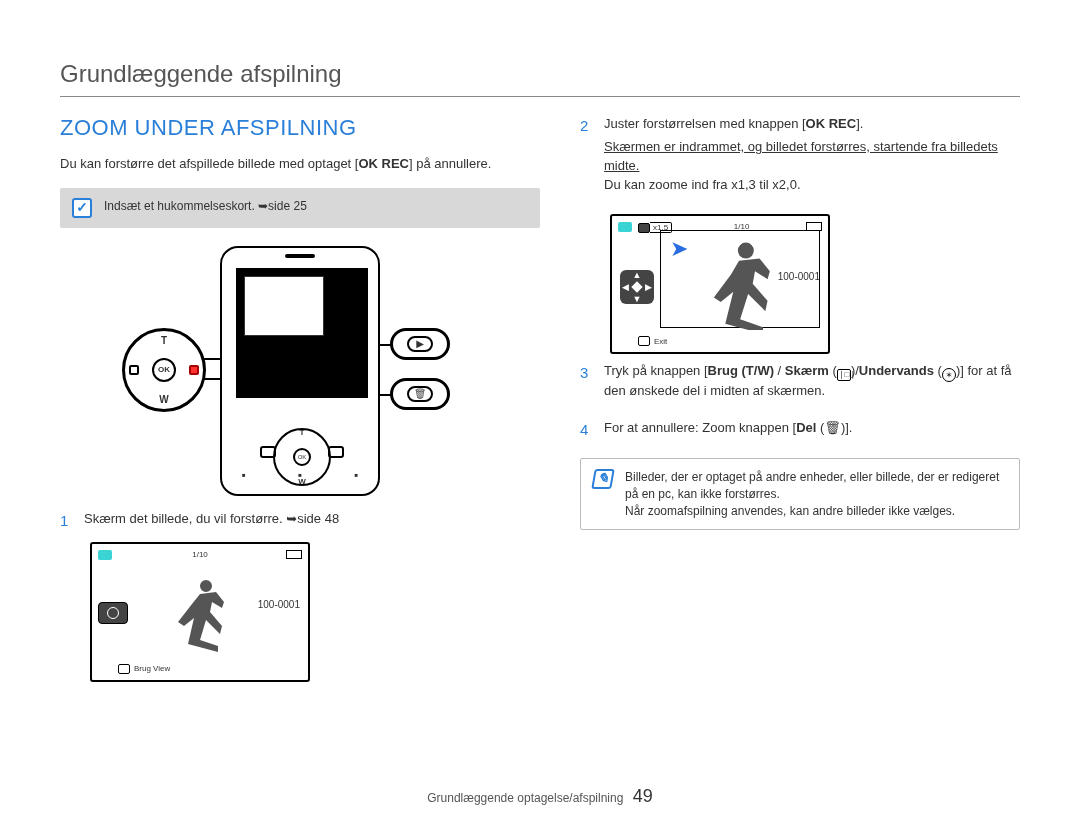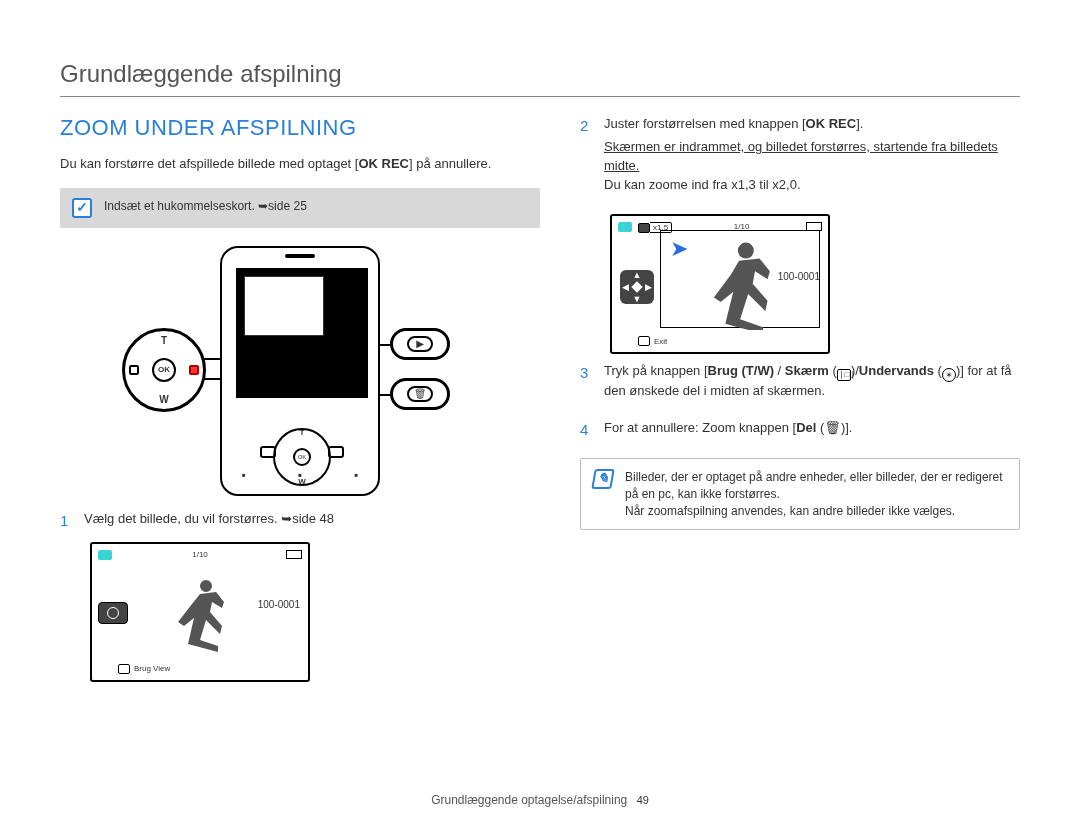--- a/index.html
+++ b/index.html
@@ -172,21 +172,21 @@
   }
   .tip-lines { flex:1; }
 
   .right-col .step-body { margin-bottom:10px; }
   .bold { font-weight:bold; }
 
   .footer {
     position:absolute; bottom:18px; left:0; right:0; text-align:center;
     font-size:12px; color:#555;
   }
-  .footer .pg { font-size:11px; color:#333; margin-left:6px;}
+  .footer .pg { font-size:18px; color:#333; margin-left:6px;}
   .inline-icon { display:inline-block; width:14px; height:12px; border:1.5px solid #000; border-radius:2px; vertical-align:-2px; font-size:8px; line-height:10px; text-align:center;}
   .inline-swirl { display:inline-block; width:14px; height:14px; border:1.5px solid #000; border-radius:50%; vertical-align:-3px; font-size:9px; line-height:12px; text-align:center;}
 </style>
 </head>
 <body>
 
 <div class="header-title">Grundlæggende afspilning</div>
 <hr class="top-rule">
 
 <div class="two-col">
@@ -246,21 +246,21 @@
           <span>■</span>
             <span>■</span>
             <span>■</span>
         </div>
       </div>
     </div>
 
     <div class="step-line">
       <span class="step-num">1</span>
       <div class="step-body">
-        <span>Vælg det billede, du vil forstørres.  </span><span>➥side 48</span>
+        <span>Skærm det billede, du vil forstørre.  </span><span>➥side 48</span>
       </div>
     </div>
 
     <div class="screenshot-box">
       <span class="sb-topleft"></span>
       <span class="sb-count">1/10</span>
       <span class="sb-batt"></span>
       <span class="sb-fileno">100-0001</span>
       <span class="sb-left-ctrl">
           <span class="mag"></span>
@@ -329,21 +329,21 @@
     <div class="step-line">
       <span class="step-num">4</span>
       <div class="step-body">
         <span>For at annullere: Zoom knappen [</span><span class="bold">Del</span><span> (🗑)].</span>
       </div>
     </div>
 
     <div class="tip-box">
       <span class="tip-icon">✎</span>
       <div class="tip-lines">
-        <div>Billeder, der er optaget på andre enheder, eller billeder, der er redigeret på en pc, kan ikke forstørres.</div>
+        <div>Billeder, der er optaget på andre enheder, eller billede, der er redigeret på en pc, kan ikke forstørres.</div>
         <div>Når zoomafspilning anvendes, kan andre billeder ikke vælges.</div>
       </div>
     </div>
 
   </div>
 </div>
 
 <div class="footer">
   <span>Grundlæggende optagelse/afspilning</span>
   <span class="pg">49</span>

